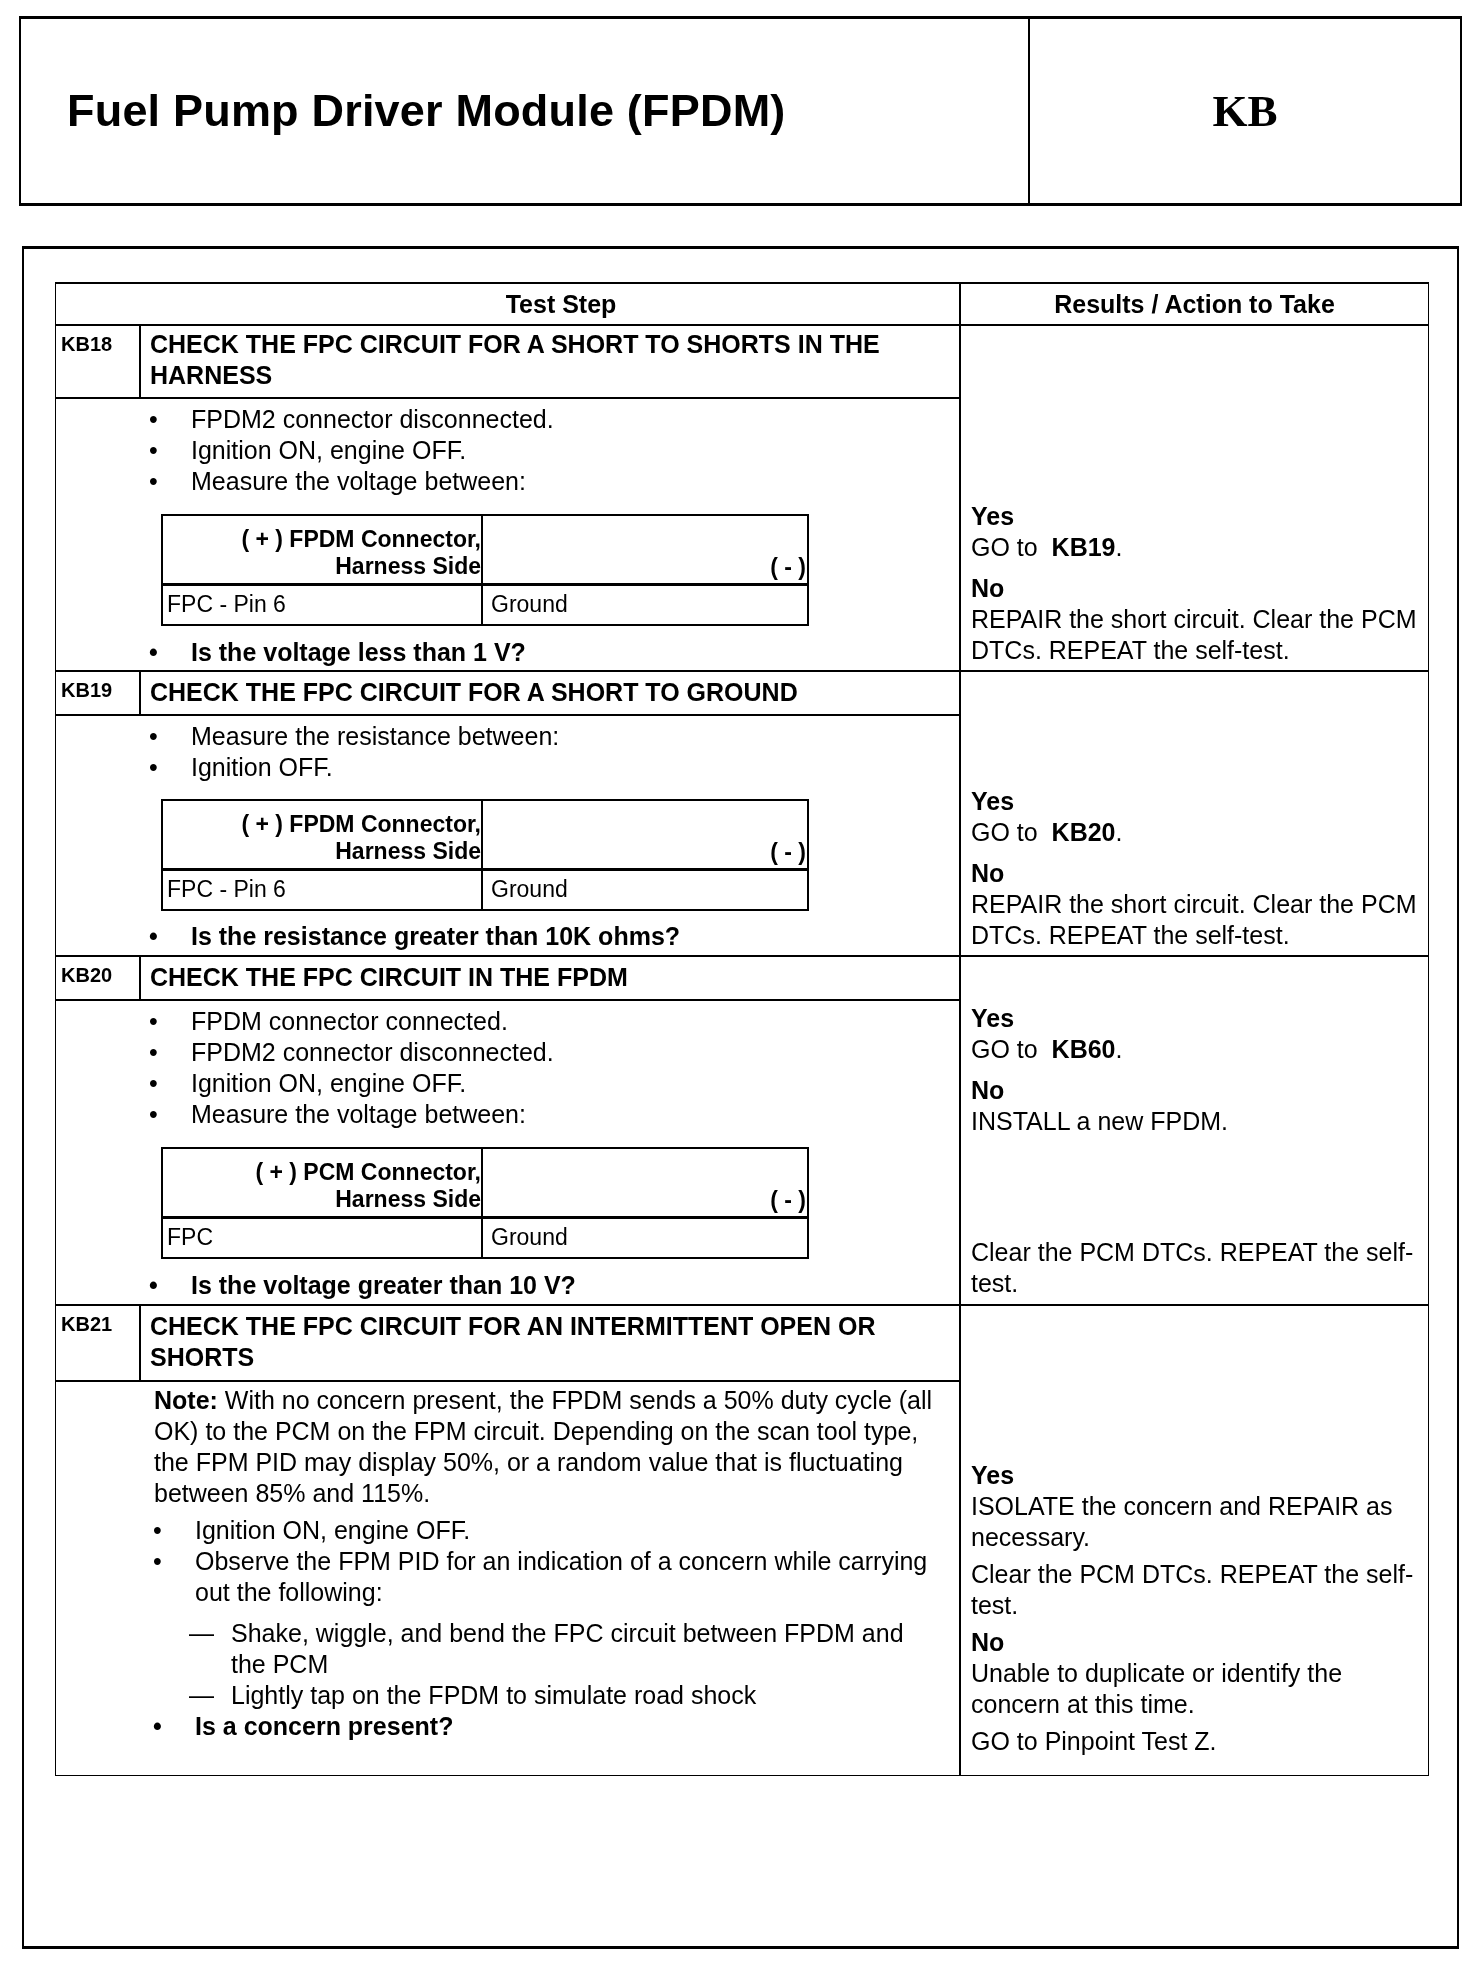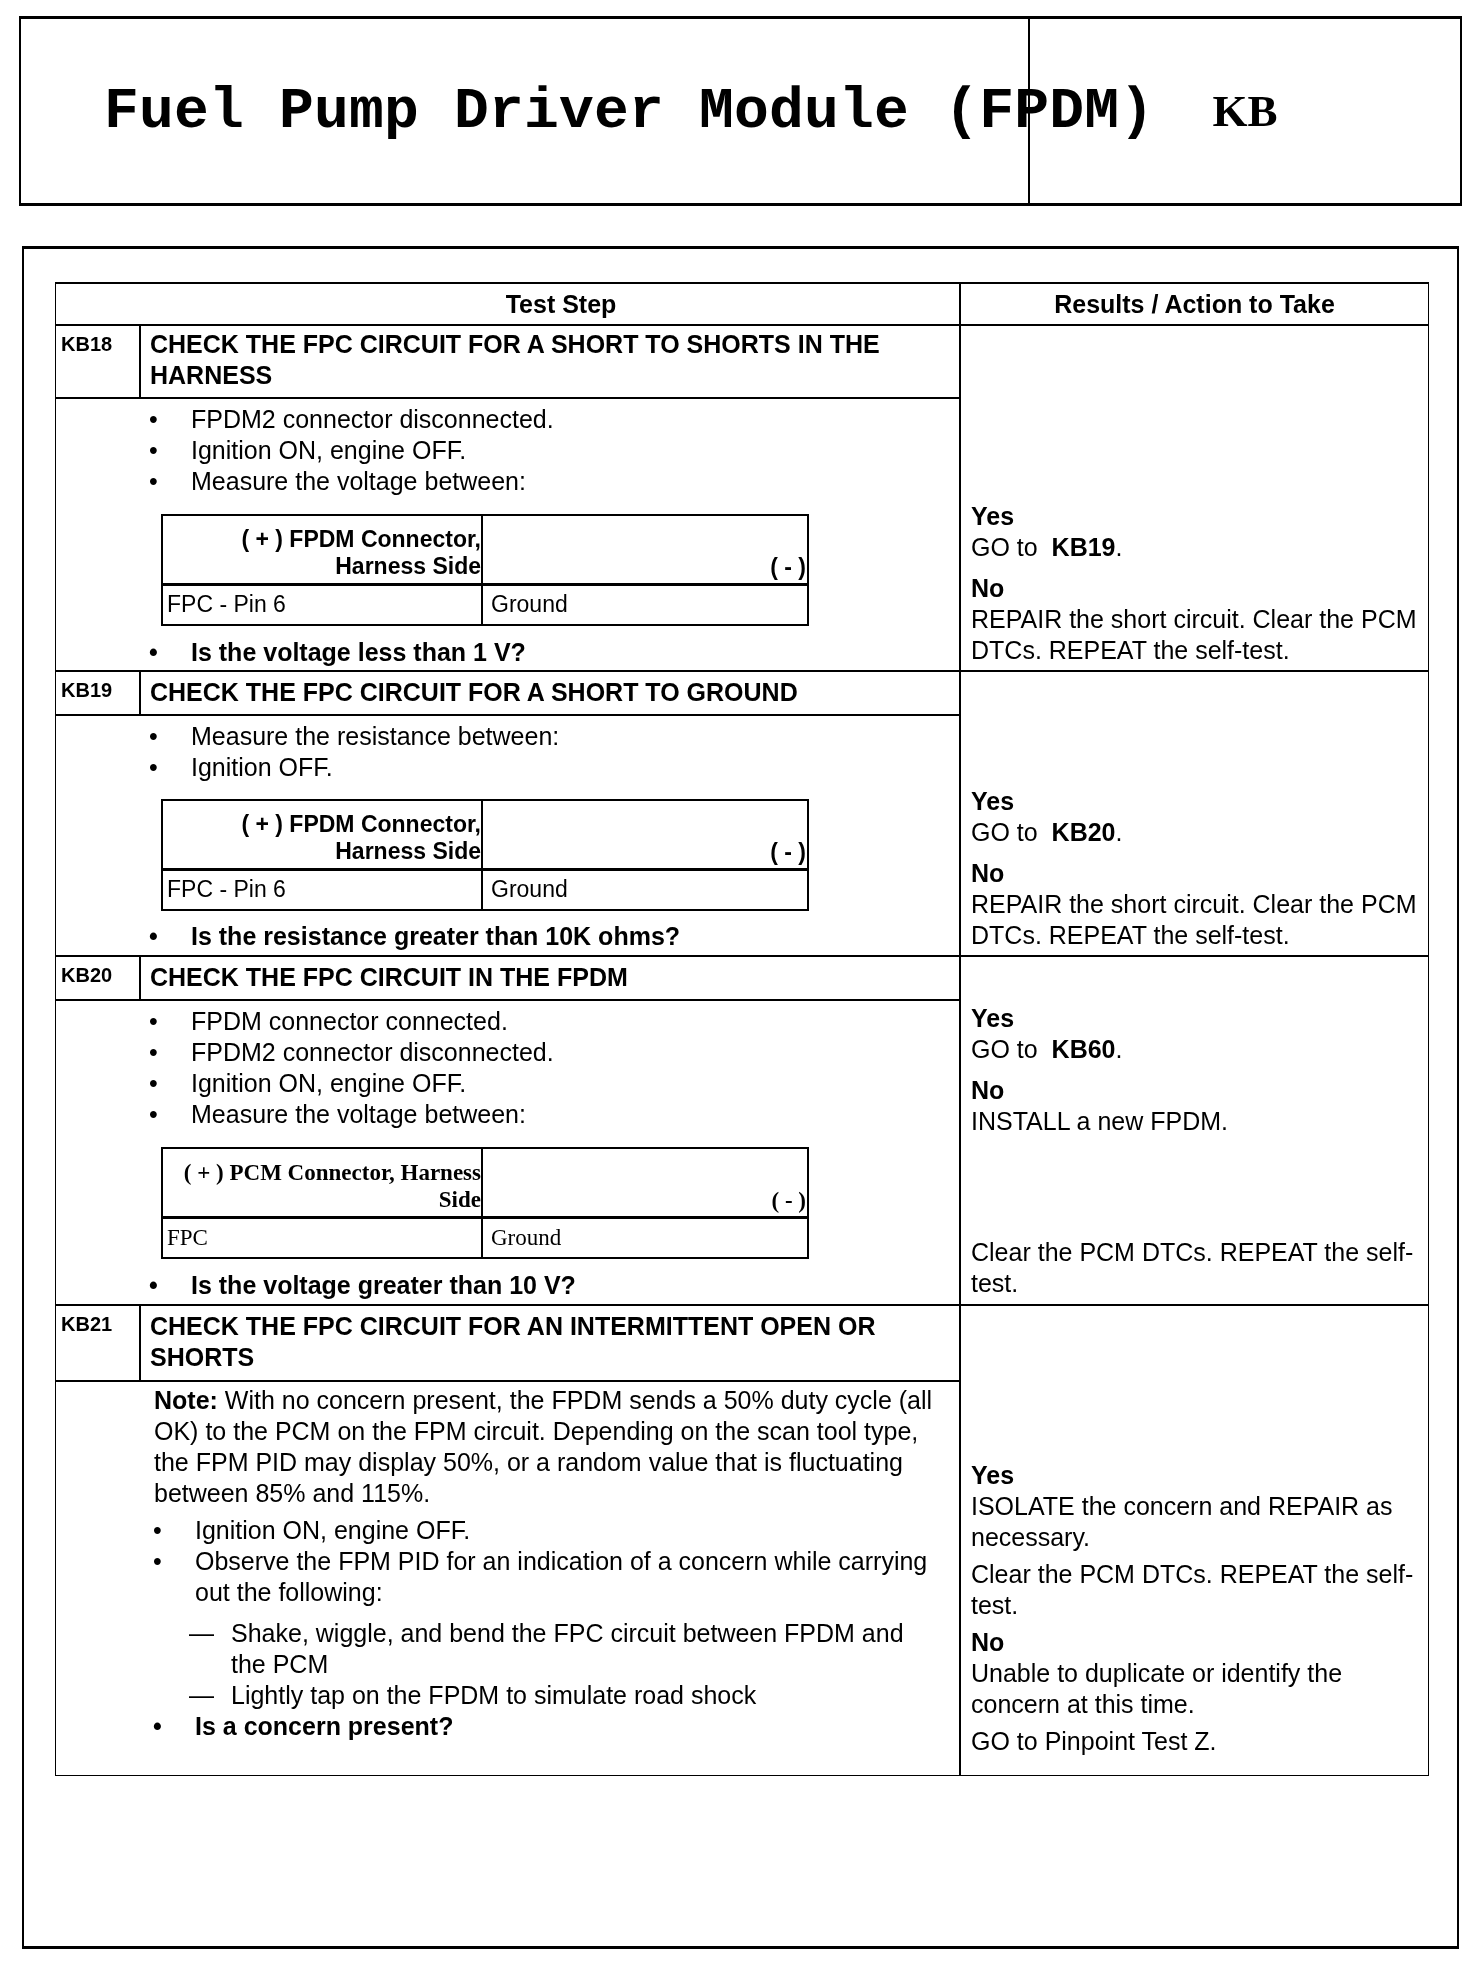--- a/index.html
+++ b/index.html
@@ -1,21 +1,21 @@
 <!DOCTYPE html>
 <html><head>
 <meta charset="utf-8">
 <style>
   html, body { margin:0; padding:0; background:#ffffff; }
   body { width:1472px; height:1964px; position:relative; overflow:hidden; color:#000; font-family:"Liberation Sans", sans-serif; }
   .abs { position:absolute; box-sizing:border-box; }
 
   
   #header-box { left:19px; top:16px; width:1443px; height:190px; border:2px solid #000; border-top-width:3px; border-bottom-width:3px; }
-  #header-title { position:absolute; left:46px; top:0; height:100%; display:flex; align-items:center; font-family:Liberation Mono, monospace; font-weight:bold; font-size:58px; letter-spacing:0.2px;margin-left:37px; }
+  #header-title { position:absolute; left:46px; top:0; height:100%; display:flex; align-items:center; font-family:Liberation Sans, sans-serif; font-weight:bold; font-size:45px; letter-spacing:0.2px; }
   #header-divider { position:absolute; left:1007px; top:0; width:2px; height:100%; background:#000; }
   #header-code { position:absolute; left:1009px; right:0; top:0; height:100%; display:flex; align-items:center; justify-content:center; font-family:"Liberation Serif", serif; font-weight:bold; font-size:45px;border-radius:8px; }
 
   
   #outer-frame { left:22px; top:246px; width:1437px; height:1703px; border:2px solid #000; border-top-width:3px; border-bottom-width:3px; }
 
   
   .line-h { position:absolute; height:1.5px; background:#000; }
   .line-v { position:absolute; width:1.5px; background:#000; }
 
@@ -139,21 +139,21 @@
   <div class="step-title" style="left:150px; top:958px; width:790px;">CHECK THE FPC CIRCUIT IN THE FPDM</div>
   <div class="line-h" style="left:55px; top:999px; width:905px;"></div>
 
   <div class="body-text" style="left:145px; top:1006px; width:800px;">
     <div class="bullet">FPDM connector connected.</div>
     <div class="bullet">FPDM2 connector disconnected.</div>
     <div class="bullet">Ignition ON, engine OFF.</div>
     <div class="bullet">Measure the voltage between:</div>
   </div>
 
-  <div class="subtable" style="left:161px; top:1147px; width:648px; height:112px;font-family:Liberation Serif, serif;">
+  <div class="subtable" style="left:161px; top:1147px; width:648px; height:112px;">
     <div class="sh" style="left:0; width:318px; top:10px;">( + ) PCM Connector, Harness Side</div>
     <div class="sh" style="left:320px; width:323px; top:38px;">( - )</div>
     <div class="vdiv" style="left:318px;"></div>
     <div class="hdiv" style="top:67px;"></div>
     <div class="sd" style="left:4px; top:75px;">FPC</div>
     <div class="sd" style="left:328px; top:75px;">Ground</div>
   </div>
 
   <div class="body-text" style="left:145px; top:1270px; width:800px;">
     <div class="bullet bold">Is the voltage greater than 10 V?</div>

